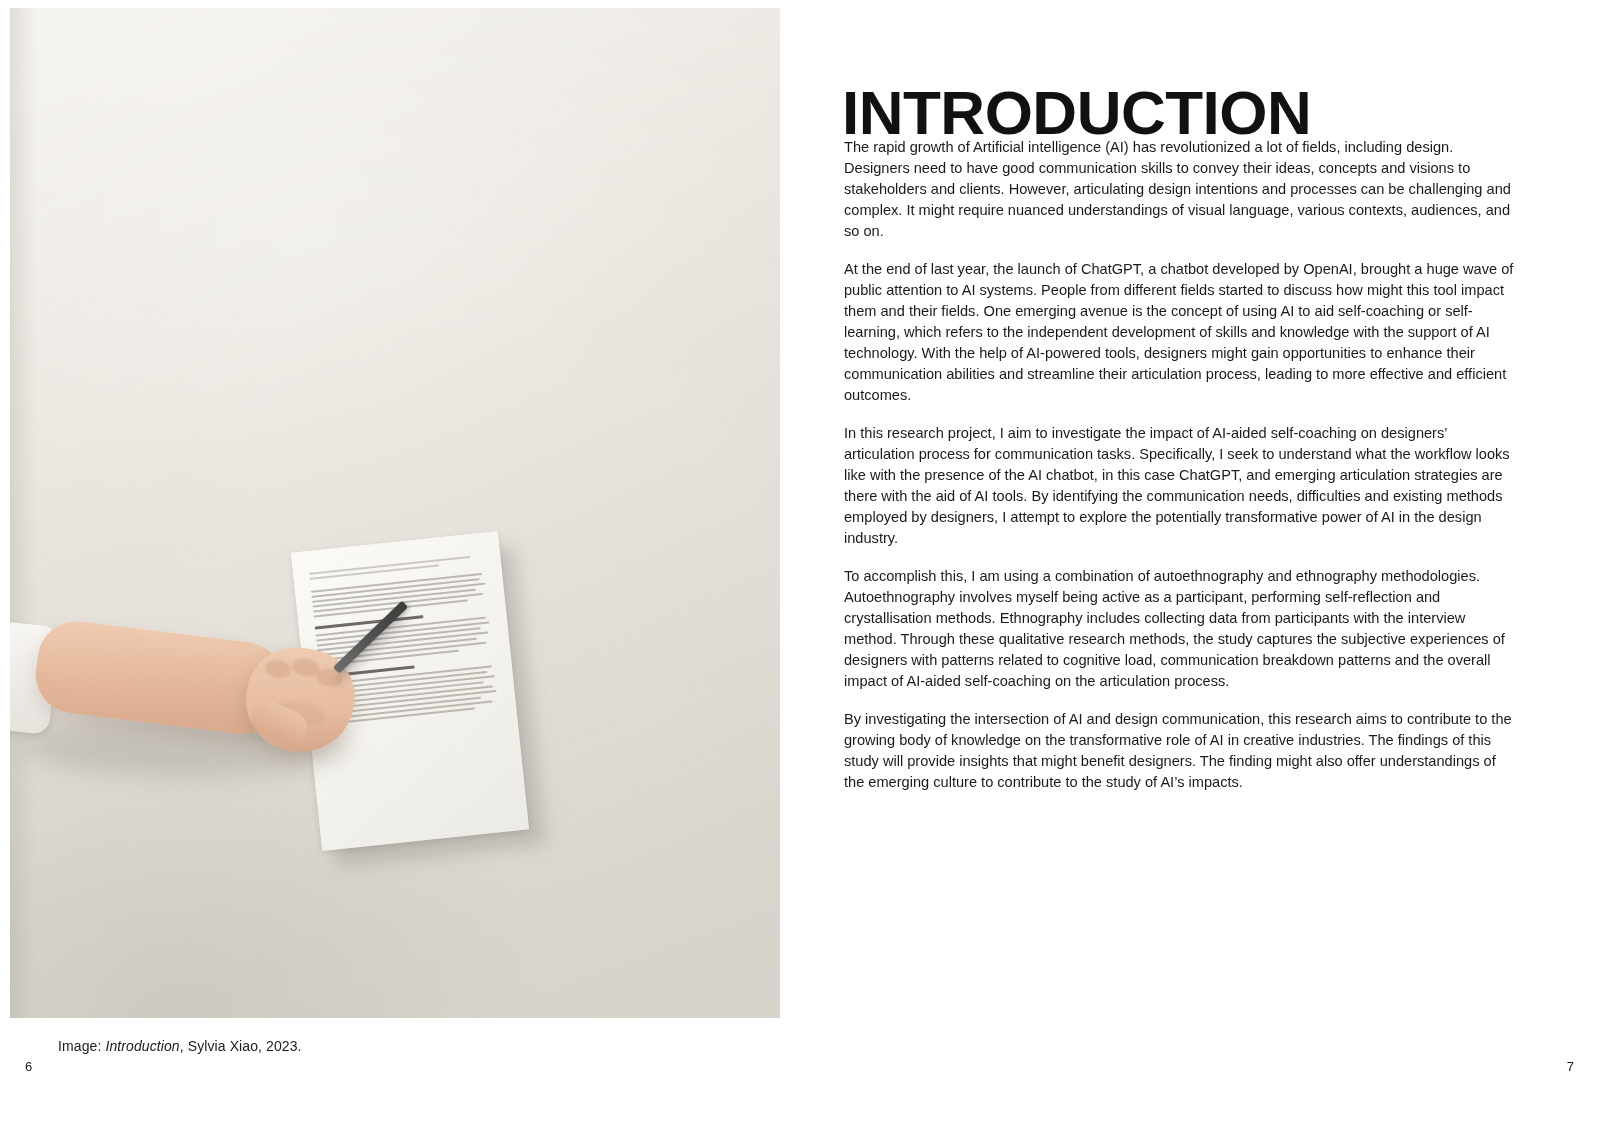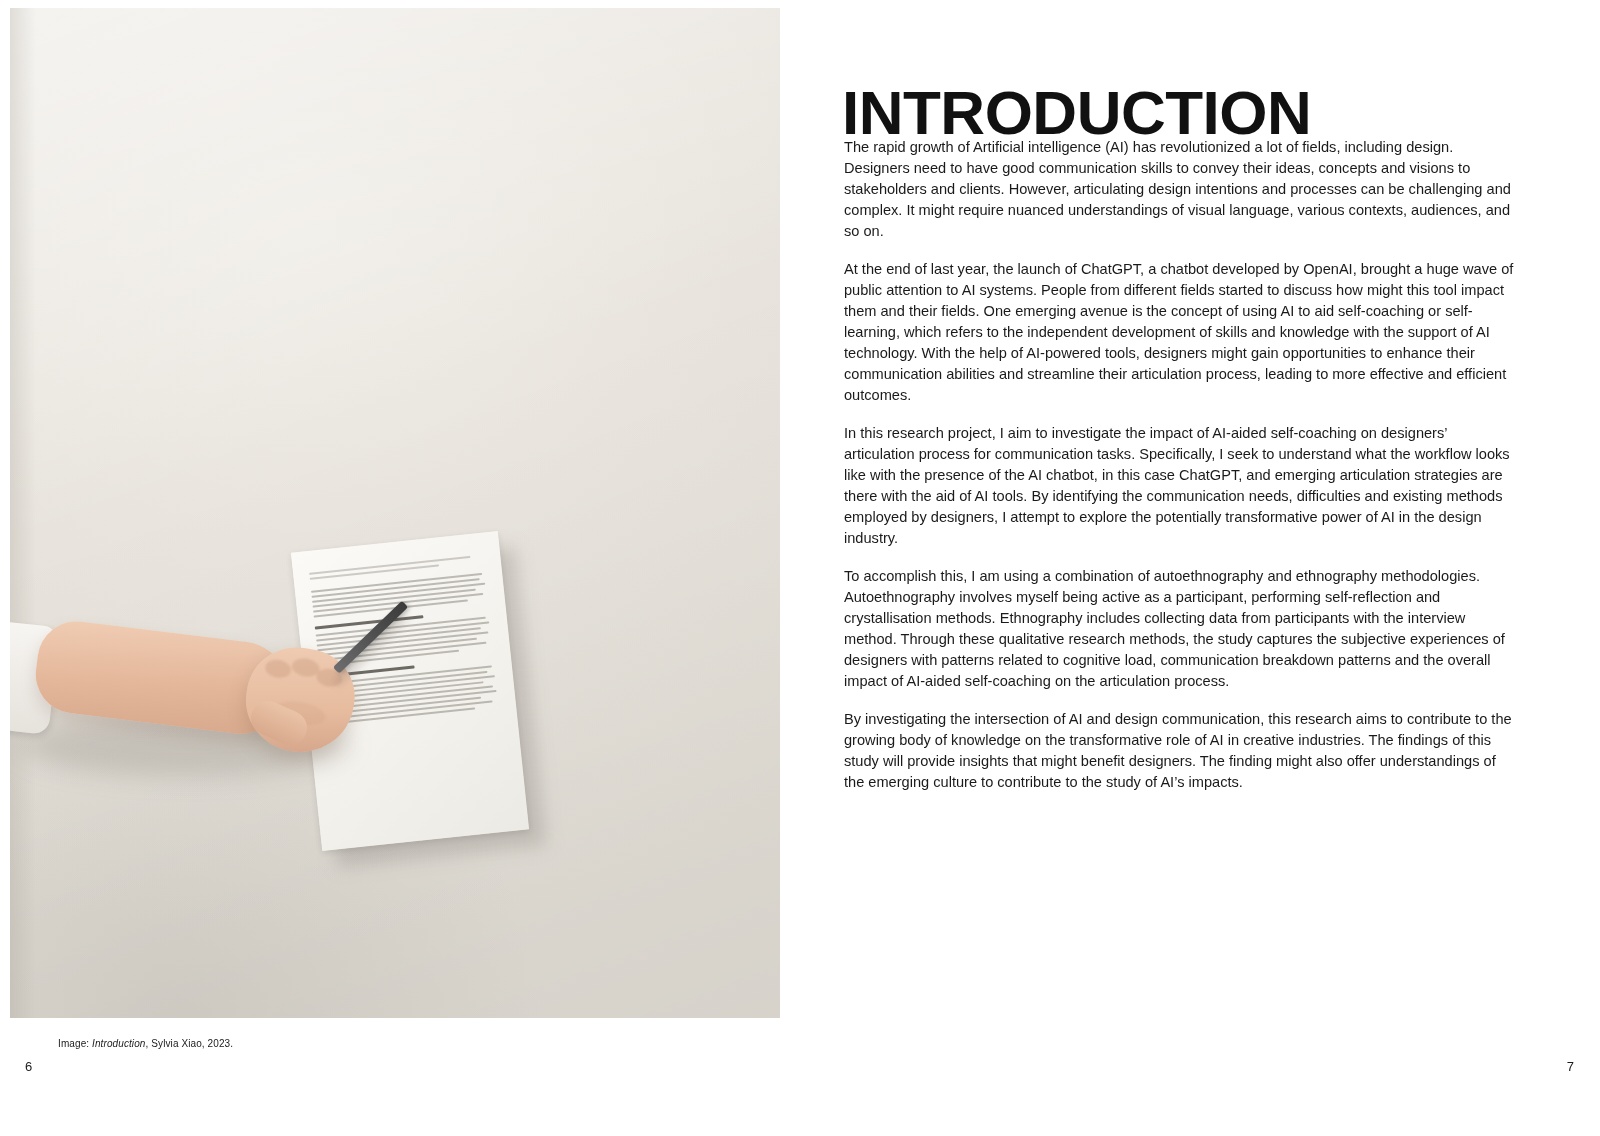--- a/index.html
+++ b/index.html
@@ -187,21 +187,21 @@
     filter: blur(4px);
     border-radius: 4px;
     transform: rotate(-44deg);
     transform-origin: left center;
   }
 
   .caption {
     position: absolute;
     left: 58px;
     top: 1038px;
-    font-size: 10px;
+    font-size: 14px;
     color: #1b1b1b;
     letter-spacing: .1px;
   }
   .caption .ital { font-style: italic; }
   .folio {
     position: absolute;
     font-size: 13px;
     color: #1b1b1b;
   }
   .folio-left { left: 25px; top: 1059px; }

